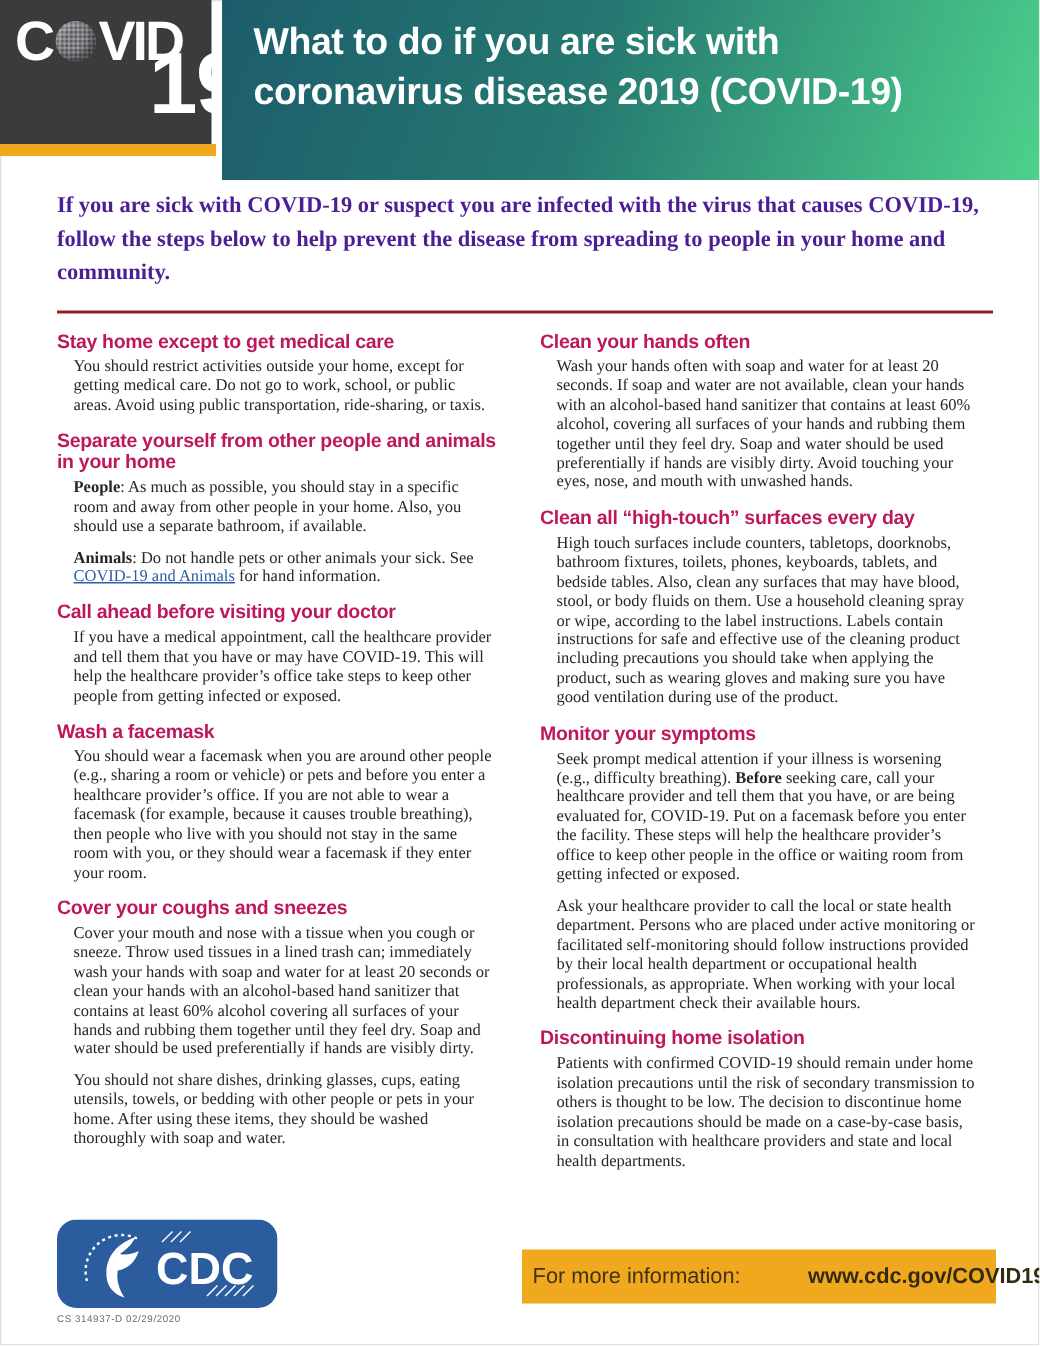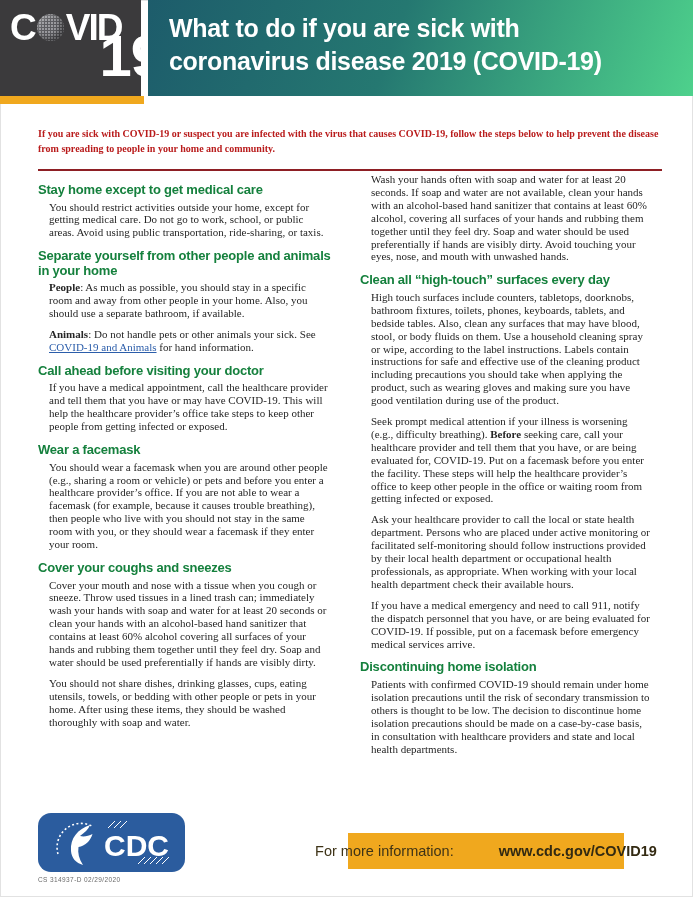--- a/index.html
+++ b/index.html
@@ -27,51 +27,51 @@
   .sub-text{
     font-family:"Liberation Sans",sans-serif;font-weight:bold;font-size:10.5px;
     letter-spacing:.4px;line-height:1.2;margin-top:48px;
   }
   .nineteen{
     font-family:"Liberation Sans",sans-serif;font-weight:bold;font-size:58px;
     line-height:.8;margin-left:7px;margin-top:-16px;letter-spacing:-1px;
   }
   .orange-accent{position:absolute;left:0;top:96px;width:144px;height:8px;background:#f0a81e;}
   .banner{
-    position:absolute;left:148px;top:0;width:545px;height:96px;box-sizing:border-box;
+    position:absolute;left:148px;top:0;width:545px;height:120px;box-sizing:border-box;
     background:linear-gradient(110deg,#1d5c6b 0%,#257871 45%,#4ed18c 100%);
     color:#fff;font-family:"Liberation Sans",sans-serif;font-weight:bold;
     font-size:25px;line-height:1.32;padding:12px 0 0 21px;letter-spacing:-.3px;
   }
   
   .intro{
-    margin:126px 34px 0 38px;padding-top:0;font-weight:bold;font-size:10px;
-    line-height:1.5;color:#b91c1c;
+    margin:126px 34px 0 38px;padding-top:0;font-weight:bold;font-size:15px;
+    line-height:1.5;color:#4c1d95;
   }
   hr.rule{border:none;border-top:2px solid #8e1f24;margin:13px 31px 0 38px;}
   
   .cols{display:flex;gap:20px;margin:2px 31px 0 38px;align-items:flex-start;}
   .col{flex:1;min-width:0;}
   .col h3{
-    font-family:"Liberation Sans",sans-serif;color:#15803d;font-size:13px;
+    font-family:"Liberation Sans",sans-serif;color:#be185d;font-size:13px;
     font-weight:bold;letter-spacing:-.2px;margin:10px 0 3px;line-height:1.12;
   }
   .col p{font-size:11px;line-height:12.9px;color:#262626;margin:0 11px 8px;}
   .col .b{font-weight:bold;}
   .col a.link{color:#2b5daa;text-decoration:underline;cursor:pointer;}
   
   .cdc-logo{position:absolute;left:38px;top:813px;}
   .doc-number{
     position:absolute;left:38px;top:876px;font-family:"Liberation Sans",sans-serif;
     font-size:6.5px;color:#6a6a6a;letter-spacing:.4px;
   }
   .info-bar{
     position:absolute;left:348px;top:833px;width:276px;height:36px;background:#f0a81e;
     display:flex;align-items:center;justify-content:center;
-    font-family:"Liberation Sans",sans-serif;font-size:14.5px;color:#3e3317;white-space:pre;
+    font-family:"Liberation Sans",sans-serif;font-size:14.5px;color:#3e3317;white-space:pre;padding-left:40px;
   }
   .info-bar .url{font-weight:bold;color:#332a12;margin-left:41px;}
 </style>
 </head>
 <body>
 
 <div class="page">
 
   <div class="logo-box">
     <div class="covid-row">
@@ -105,43 +105,44 @@
         <section>
           <h3>Separate yourself from other people and animals in your home</h3>
           <p><span class="b">People</span><span>: As much as possible, you should stay in a specific room and away from other people in your home. Also, you should use a separate bathroom, if available.</span></p>
           <p><span class="b">Animals</span><span>: Do not handle pets or other animals your sick. See </span><a class="link">COVID-19 and Animals</a><span> for hand information.</span></p>
         </section>
         <section>
           <h3>Call ahead before visiting your doctor</h3>
           <p><span>If you have a medical appointment, call the healthcare provider and tell them that you have or may have COVID-19. This will help the healthcare provider’s office take steps to keep other people from getting infected or exposed.</span></p>
         </section>
         <section>
-          <h3>Wear a facemask</h3>
+          <h3>Wash a facemask</h3>
           <p><span>You should wear a facemask when you are around other people (e.g., sharing a room or vehicle) or pets and before you enter a healthcare provider’s office. If you are not able to wear a facemask (for example, because it causes trouble breathing), then people who live with you should not stay in the same room with you, or they should wear a facemask if they enter your room.</span></p>
         </section>
         <section>
           <h3>Cover your coughs and sneezes</h3>
           <p><span>Cover your mouth and nose with a tissue when you cough or sneeze. Throw used tissues in a lined trash can; immediately wash your hands with soap and water for at least 20 seconds or clean your hands with an alcohol-based hand sanitizer that contains at least 60% alcohol covering all surfaces of your hands and rubbing them together until they feel dry. Soap and water should be used preferentially if hands are visibly dirty.</span></p>
         </section>
         <section>
           <p><span>You should not share dishes, drinking glasses, cups, eating utensils, towels, or bedding with other people or pets in your home. After using these items, they should be washed thoroughly with soap and water.</span></p>
         </section>
       </div>
     <div class="col" id="col-right">
         <section>
+          <h3>Clean your hands often</h3>
           <p><span>Wash your hands often with soap and water for at least 20 seconds. If soap and water are not available, clean your hands with an alcohol-based hand sanitizer that contains at least 60% alcohol, covering all surfaces of your hands and rubbing them together until they feel dry. Soap and water should be used preferentially if hands are visibly dirty. Avoid touching your eyes, nose, and mouth with unwashed hands.</span></p>
         </section>
         <section>
           <h3>Clean all “high-touch” surfaces every day</h3>
           <p><span>High touch surfaces include counters, tabletops, doorknobs, bathroom fixtures, toilets, phones, keyboards, tablets, and bedside tables. Also, clean any surfaces that may have blood, stool, or body fluids on them. Use a household cleaning spray or wipe, according to the label instructions. Labels contain instructions for safe and effective use of the cleaning product including precautions you should take when applying the product, such as wearing gloves and making sure you have good ventilation during use of the product.</span></p>
         </section>
         <section>
+          <h3>Monitor your symptoms</h3>
           <p><span>Seek prompt medical attention if your illness is worsening (e.g., difficulty breathing). </span><span class="b">Before</span><span> seeking care, call your healthcare provider and tell them that you have, or are being evaluated for, COVID-19. Put on a facemask before you enter the facility. These steps will help the healthcare provider’s office to keep other people in the office or waiting room from getting infected or exposed.</span></p>
           <p><span>Ask your healthcare provider to call the local or state health department. Persons who are placed under active monitoring or facilitated self-monitoring should follow instructions provided by their local health department or occupational health professionals, as appropriate. When working with your local health department check their available hours.</span></p>
-          <p><span>If you have a medical emergency and need to call 911, notify the dispatch personnel that you have, or are being evaluated for COVID-19. If possible, put on a facemask before emergency medical services arrive.</span></p>
         </section>
         <section>
           <h3>Discontinuing home isolation</h3>
           <p><span>Patients with confirmed COVID-19 should remain under home isolation precautions until the risk of secondary transmission to others is thought to be low. The decision to discontinue home isolation precautions should be made on a case-by-case basis, in consultation with healthcare providers and state and local health departments.</span></p>
         </section>
       </div>
   </div>
 
   <svg class="cdc-logo" width="147" height="59" viewBox="0 0 147 59" xmlns="http://www.w3.org/2000/svg">
     <rect width="147" height="59" rx="13" fill="#2b5c9e"></rect>

